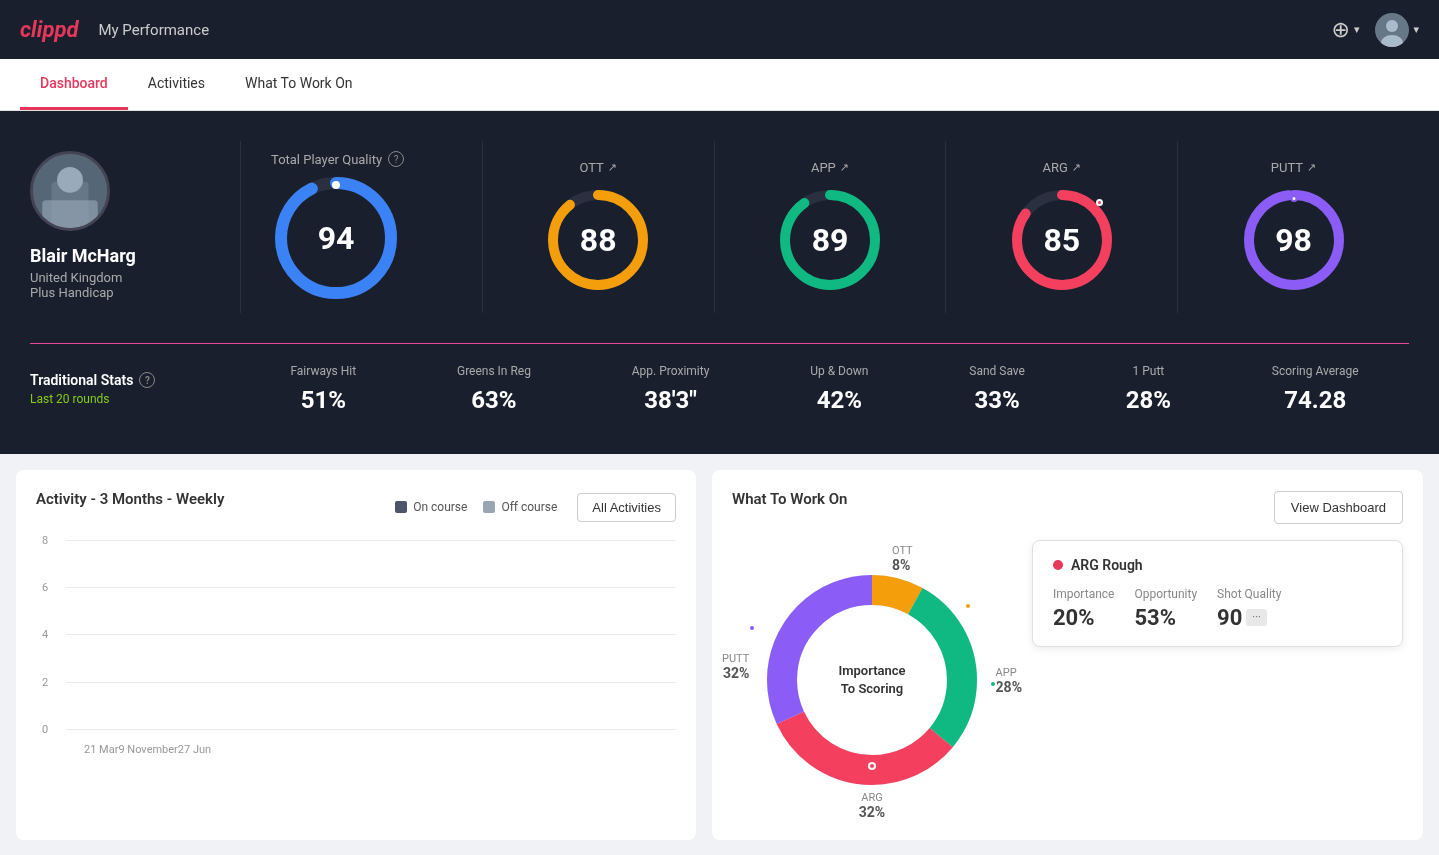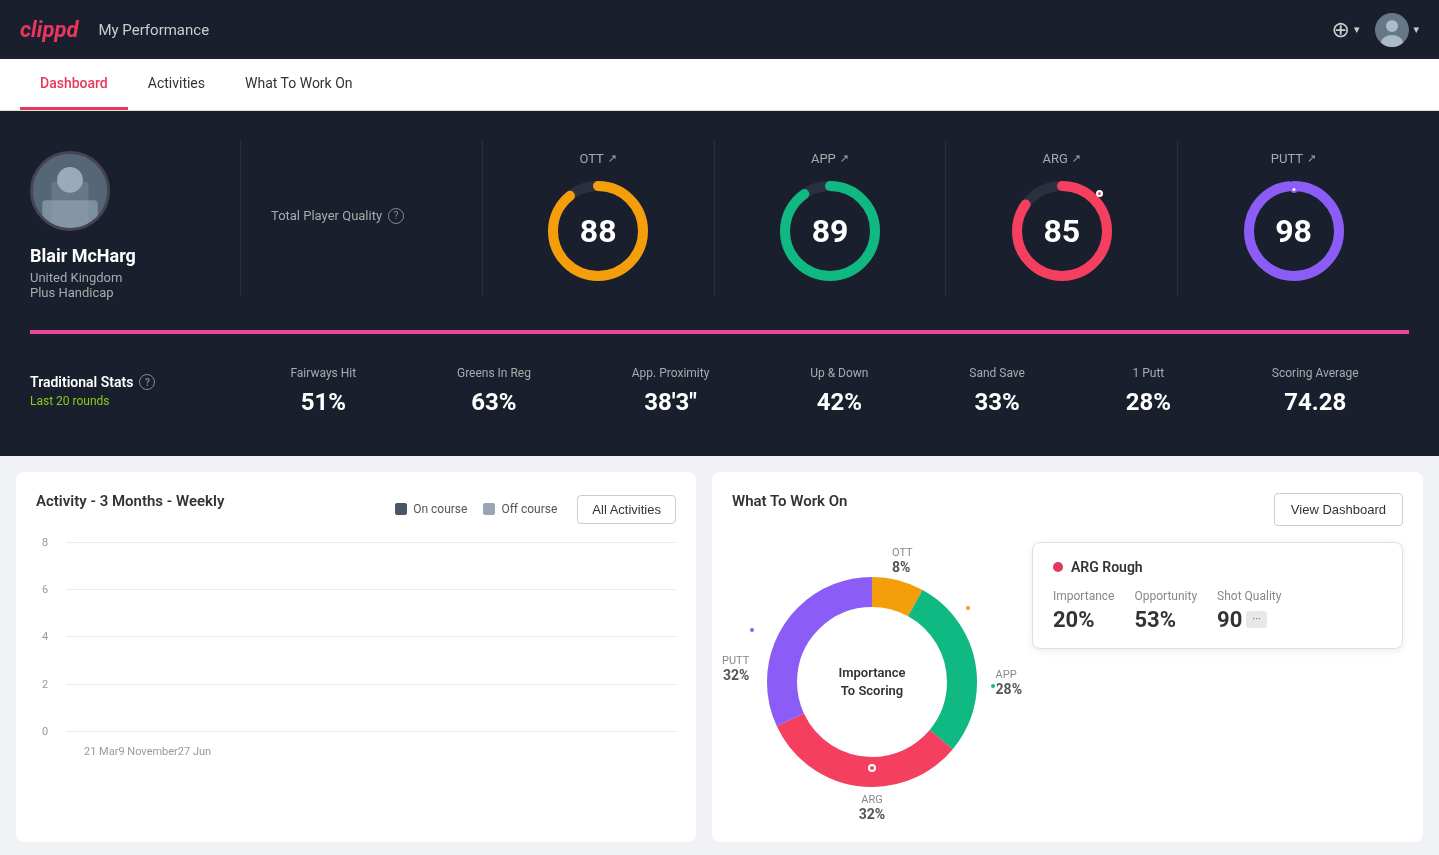--- a/index.html
+++ b/index.html
@@ -35,21 +35,21 @@
     .score-label .arrow { color: #aaa; font-size: 11px; }
     .tpq-label { color: #aaa; font-size: 13px; margin-bottom: 6px; display: flex; align-items: center; gap: 6px; }
 
     
     .ring-container { position: relative; width: 120px; height: 120px; display: flex; align-items: center; justify-content: center; }
     .ring-container.small { width: 110px; height: 110px; }
     .ring-number { position: absolute; color: #fff; font-size: 32px; font-weight: bold; }
     .ring-number.small-num { font-size: 32px; }
 
     
-    .stats-row { display: flex; align-items: center; margin-top: 30px; padding-top: 32px; border-top: 4px solid #ec4899; }
+    .stats-row { display: flex; align-items: center; margin-top: 30px; padding-top: 20px; border-top: 1px solid #ec4899; }
     .stats-label { width: 210px; }
     .stats-title { color: #fff; font-size: 14px; font-weight: 600; display: flex; align-items: center; gap: 6px; }
     .stats-subtitle { color: #84cc16; font-size: 12px; margin-top: 4px; }
     .stats-items { flex: 1; display: flex; justify-content: space-around; }
     .stat-item { text-align: center; }
     .stat-name { color: #aaa; font-size: 12px; margin-bottom: 8px; }
     .stat-value { color: #fff; font-size: 24px; font-weight: bold; }
 
     
     .bottom-panels { display: flex; gap: 16px; padding: 16px; background: #f0f2f5; min-height: 340px; }
@@ -136,20 +136,28 @@
       <div class="player-country">United Kingdom</div>
       <div class="player-handicap">Plus Handicap</div>
     </div>
 
     <div class="scores-section">
 
       <div class="score-card" style="min-width:180px; align-items: flex-start; padding-left: 30px;">
         <div class="tpq-label">
           <span>Total Player Quality</span>
           <span class="qmark">?</span>
+        </div>
+        <div class="ring-container" style="width:130px;height:130px;">
+          <svg class="ring" width="130" height="130" viewBox="0 0 130 130">
+            <circle cx="65" cy="65" r="55" fill="none" stroke="#2a3040" stroke-width="12"></circle>
+            <circle cx="65" cy="65" r="55" fill="none" stroke="#3b82f6" stroke-width="12" stroke-dasharray="320 345.6" stroke-linecap="round"></circle>
+          </svg>
+          <span class="ring-number">94</span>
+          <div style="position:absolute;top:8px;left:50%;transform:translateX(-50%);width:8px;height:8px;border-radius:50%;background:#fff;"></div>
         </div>
       </div>
 
       <div class="score-card">
         <div class="score-label">
           <span>OTT</span>
           <span class="arrow">↗</span>
         </div>
         <div class="ring-container small">
           <svg class="ring" width="110" height="110" viewBox="0 0 110 110">

